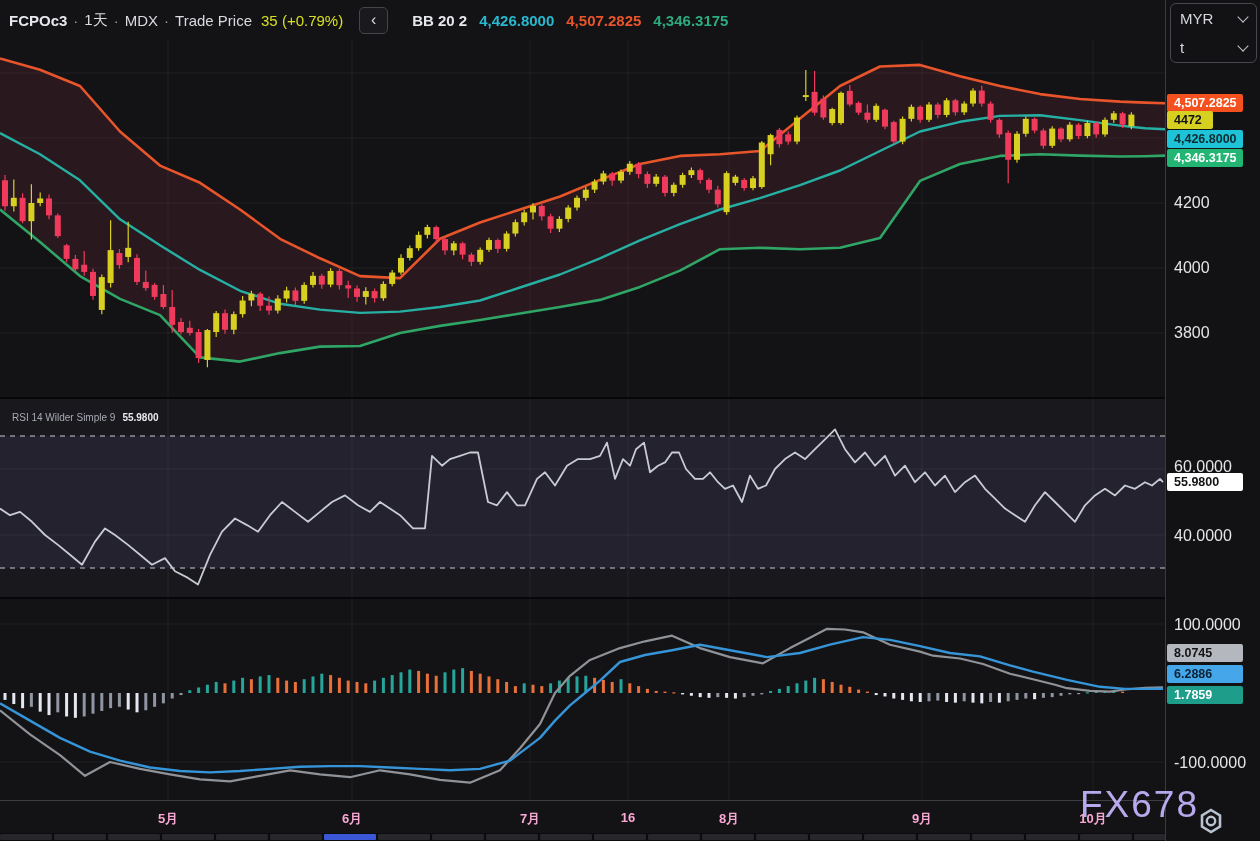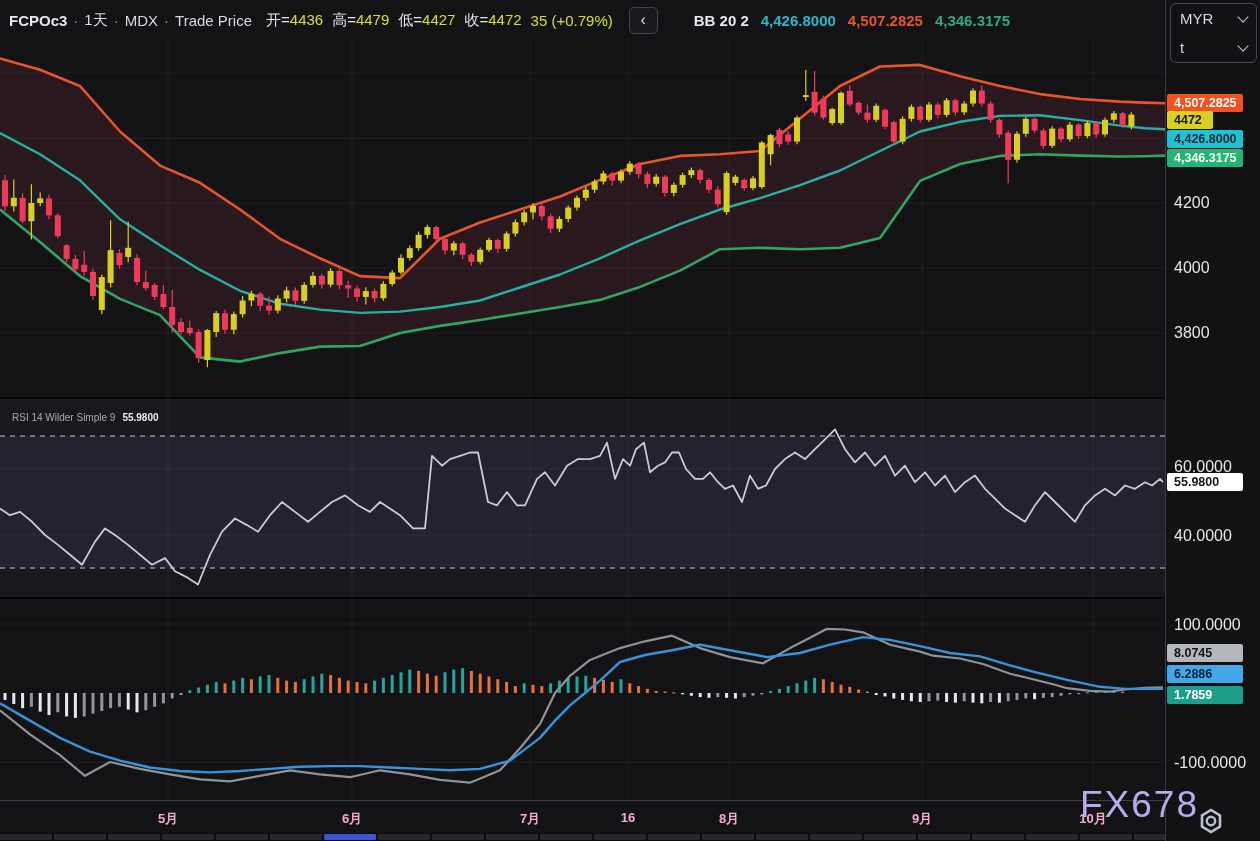--- a/index.html
+++ b/index.html
@@ -11,21 +11,21 @@
   #header .sym{font-weight:700;margin-left:9px;}
   #header .sep{color:#9a9da6;margin:0 6px;}
   #header .plain{color:#d9dade;}
   .ohlc{margin-left:14px;display:flex;gap:9px;}
   .ohlc .pair .lbl{color:#e3e4e8;}
   .ohlc .pair .val{color:#d7e020;}
   .chg{color:#d7e020;margin-left:9px;}
   #backbtn{margin-left:16px;width:27px;height:25px;border:1px solid #44454b;border-radius:5px;
     background:#1a1a1e;color:#d9dade;display:flex;align-items:center;justify-content:center;
     font-size:16px;line-height:1;cursor:pointer;}
-  #bbtitle{margin-left:24px;font-weight:700;padding-left:12px;}
+  #bbtitle{margin-left:12px;font-weight:700;padding-left:12px;}
   .bbvals{display:flex;gap:12px;margin-left:12px;font-weight:600;}
   
   #rightcol{position:absolute;left:1165px;top:0;width:95px;height:841px;background:#121215;z-index:6;}
   #rightcol .vline{position:absolute;left:0;top:0;width:1px;height:841px;background:#3a3a41;}
   #ccybox{position:absolute;left:5px;top:3px;width:85px;height:58px;border:1px solid#47484f;border-radius:6px;}
   .ccyrow{position:absolute;left:0;width:85px;height:29px;display:flex;align-items:center;color:#d6d8de;font-size:15px;}
   .ccyrow .t{margin-left:9px;}
   .chev{position:absolute;right:9px;width:7px;height:7px;border-right:1.6px solid #c2c4cb;
     border-bottom:1.6px solid #c2c4cb;transform:rotate(45deg);margin-top:-3px;}
   .axlabel{position:absolute;left:9px;color:#e5e5e5;font-size:16px;transform:translateY(-50%);}
@@ -471,26 +471,20 @@
       </svg>
 
     <div id="header">
       <span class="sym">FCPOc3</span>
       <span class="sep">·</span>
       <span class="plain">1天</span>
       <span class="sep">·</span>
       <span class="plain">MDX</span>
       <span class="sep">·</span>
       <span class="plain">Trade Price</span>
-      <span class="ohlc">
-        <span class="pair"><span class="lbl">开=</span><span class="val">4436</span></span>
-        <span class="pair"><span class="lbl">高=</span><span class="val">4479</span></span>
-        <span class="pair"><span class="lbl">低=</span><span class="val">4427</span></span>
-        <span class="pair"><span class="lbl">收=</span><span class="val">4472</span></span>
-      </span>
       <span class="chg">35 (+0.79%)</span>
       <span id="backbtn">
           <span>‹</span>
         </span>
       <span id="bbtitle">BB 20 2</span>
       <span class="bbvals">
         <span id="bbv0" style="color: rgb(41, 185, 207);">4,426.8000</span>
         <span id="bbv1" style="color: rgb(232, 85, 43);">4,507.2825</span>
         <span id="bbv2" style="color: rgb(45, 171, 126);">4,346.3175</span>
       </span>

